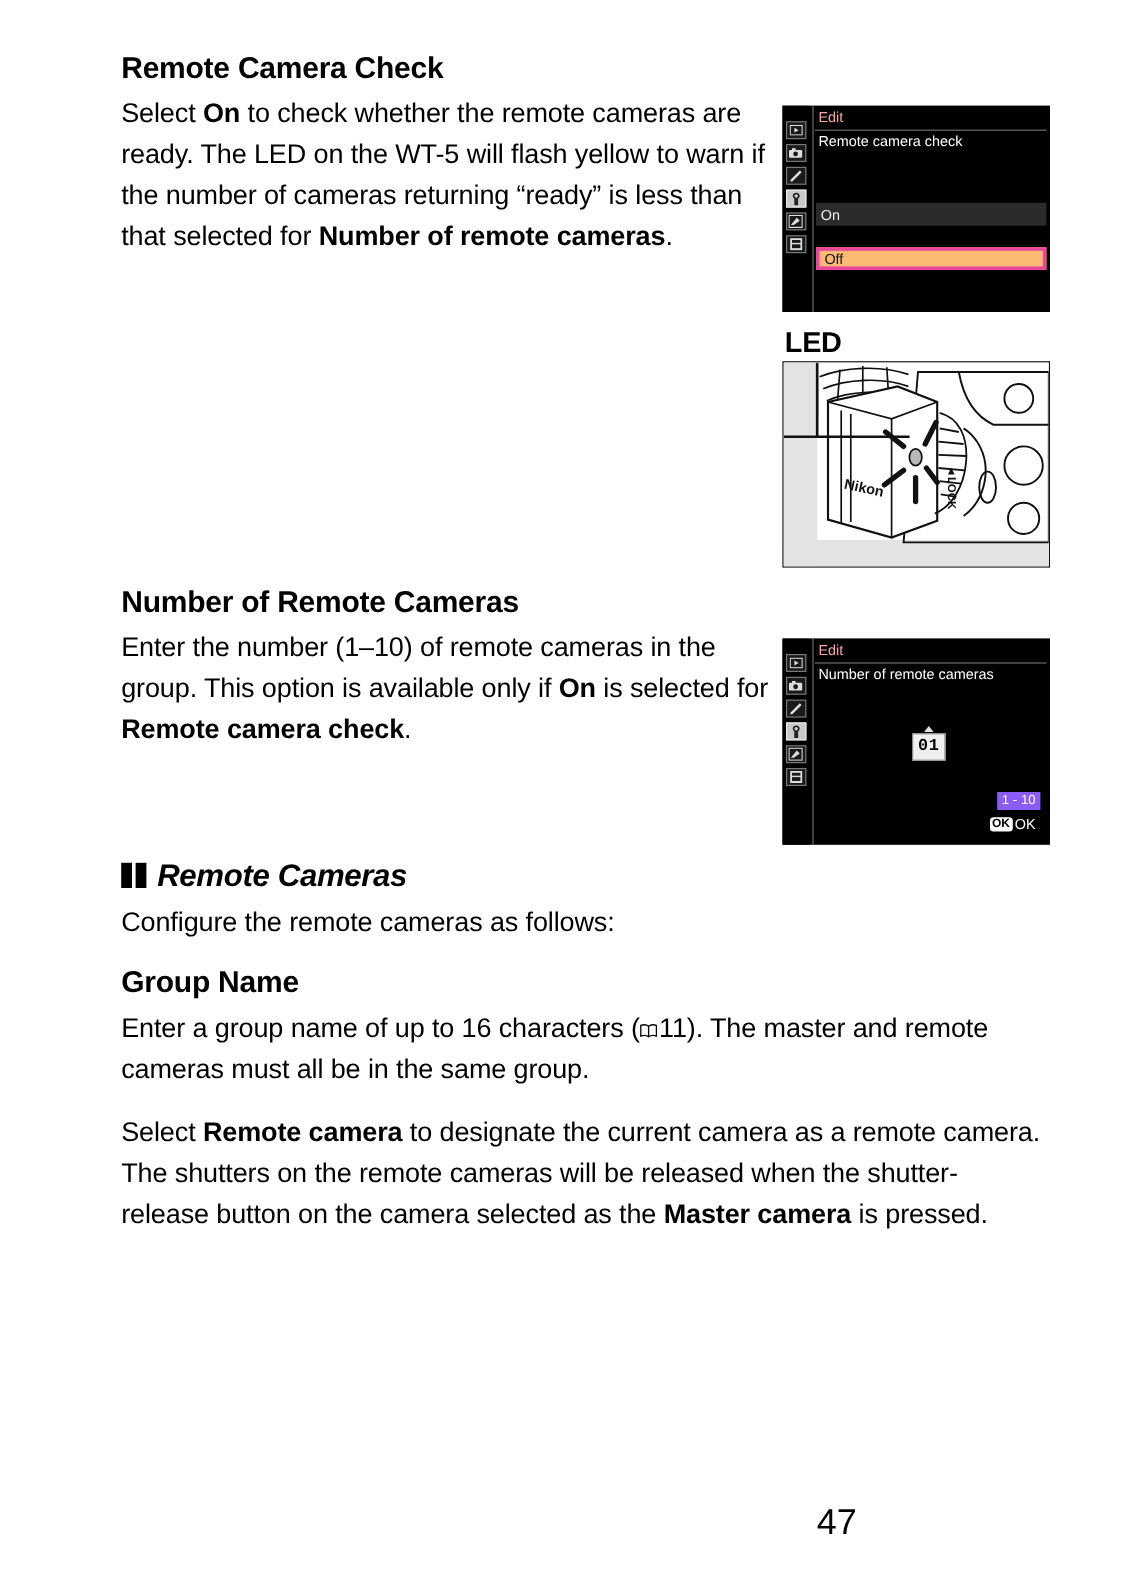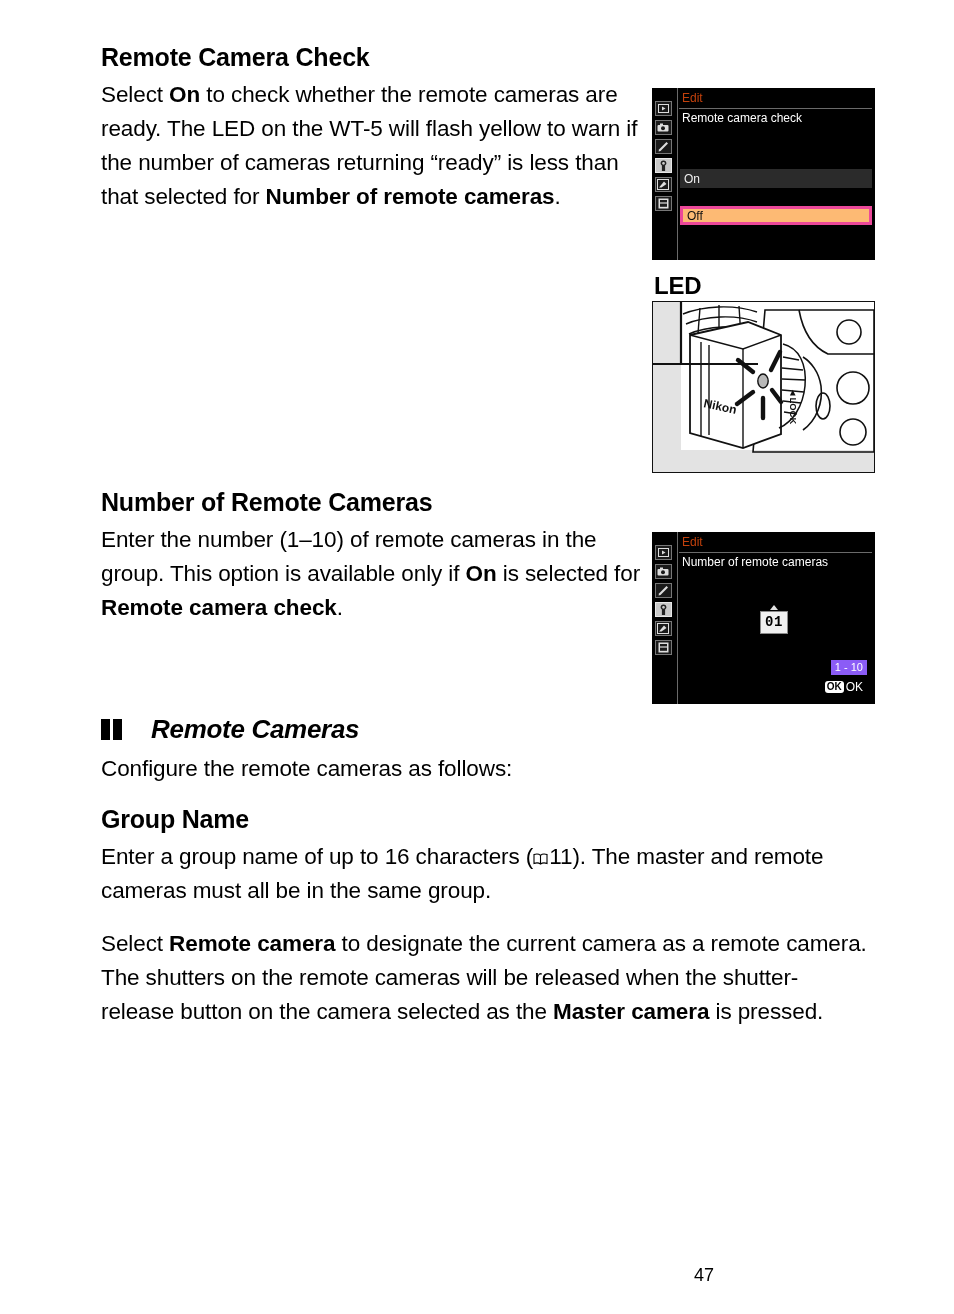--- a/index.html
+++ b/index.html
@@ -66,21 +66,20 @@
     width: 9px;
     height: 21px;
     background: #000;
   }
   .marker-title {
     font-size: 26px;
     font-weight: bold;
     font-style: italic;
     letter-spacing: -0.3px;
     line-height: 1;
-    margin-left: 20px;
   }
 
   
   .lcd {
     position: absolute;
     background: #000000;
     color: #ffffff;
     font-size: 11.5px;
     overflow: hidden;
   }
@@ -118,21 +117,21 @@
     top: 0;
     bottom: 0;
     width: 1px;
     background: #6a6a6a;
   }
   .lcd-title {
     position: absolute;
     left: 30px;
     top: 3px;
     font-size: 12px;
-    color: #c2410c;
+    color: #fca5a5;
   }
   .lcd-rule {
     position: absolute;
     left: 27px;
     right: 3px;
     top: 20px;
     height: 1px;
     background: #6a6a6a;
   }
   .lcd-sub {
@@ -228,21 +227,21 @@
     background: #ffffff;
     box-sizing: border-box;
     overflow: hidden;
   }
 
   
   .pageno {
     position: absolute;
     right: 60px;
     bottom: 28px;
-    font-size: 18px;
+    font-size: 30px;
   }
 
   .bookicon {
     display: inline-block;
     vertical-align: -1px;
     width: 15px;
     height: 12px;
     position: relative;
     margin-right: 1px;
   }

